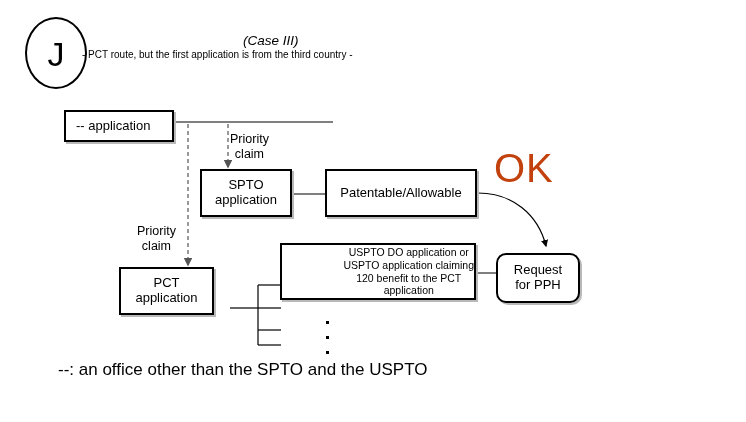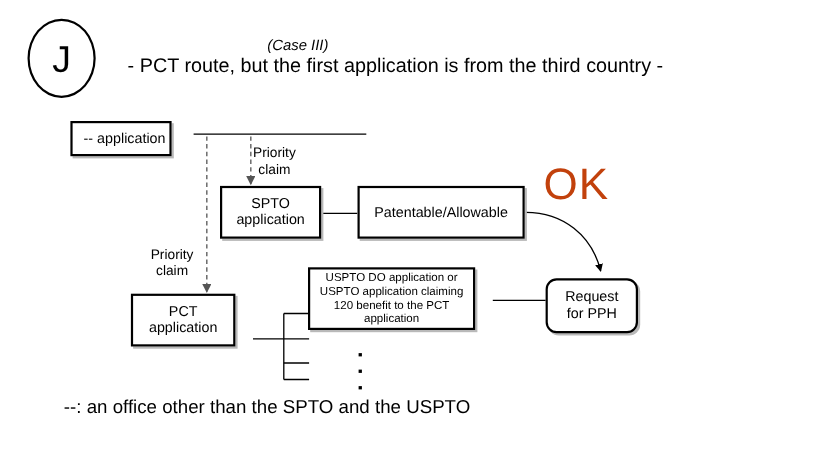--- a/index.html
+++ b/index.html
@@ -26,41 +26,41 @@
     transform:translateY(1px);
   }
 
   
   #case-title{
     left:243px;top:33px;
     font-size:13.5px;font-style:italic;white-space:nowrap;
   }
   #case-sub{
     left:82px;top:49px;
-    font-size:18px;white-space:nowrap;margin-left:34px;
+    font-size:10px;white-space:nowrap;
   }
 
   
   .box{
     box-sizing:border-box;
     border:2px solid #000;
     background:#ffffff;
     box-shadow:2px 2px 0 0 #b9b9b9;
     display:flex;align-items:center;justify-content:center;
     text-align:center;
     font-size:13px;
     line-height:1.15;
   }
   .box.small{font-size:10.5px;line-height:1.22;}
 
-  #box-foreign{left:64px;top:110px;width:92px;height:32px;justify-content:flex-start;}
+  #box-foreign{left:64px;top:110px;width:110px;height:32px;justify-content:flex-start;}
   #box-foreign .inner{padding-left:10px;}
   #box-spto{left:200px;top:169px;width:92px;height:48px;}
   #box-patentable{left:325px;top:169px;width:152px;height:48px;}
-  #box-uspto{left:280px;top:243px;width:152px;height:57px;}
+  #box-uspto{left:280px;top:243px;width:196px;height:57px;justify-content:flex-end;}
   #box-request{left:496px;top:253px;width:84px;height:50px;border-radius:10px;}
   #box-pct{left:119px;top:267px;width:95px;height:48px;}
 
   
   .lbl{font-size:12.5px;line-height:1.2;text-align:center;white-space:nowrap;}
   #lbl-priority1{left:230px;top:132px;}
   #lbl-priority2{left:137px;top:224px;}
 
   
   #ok-text{

